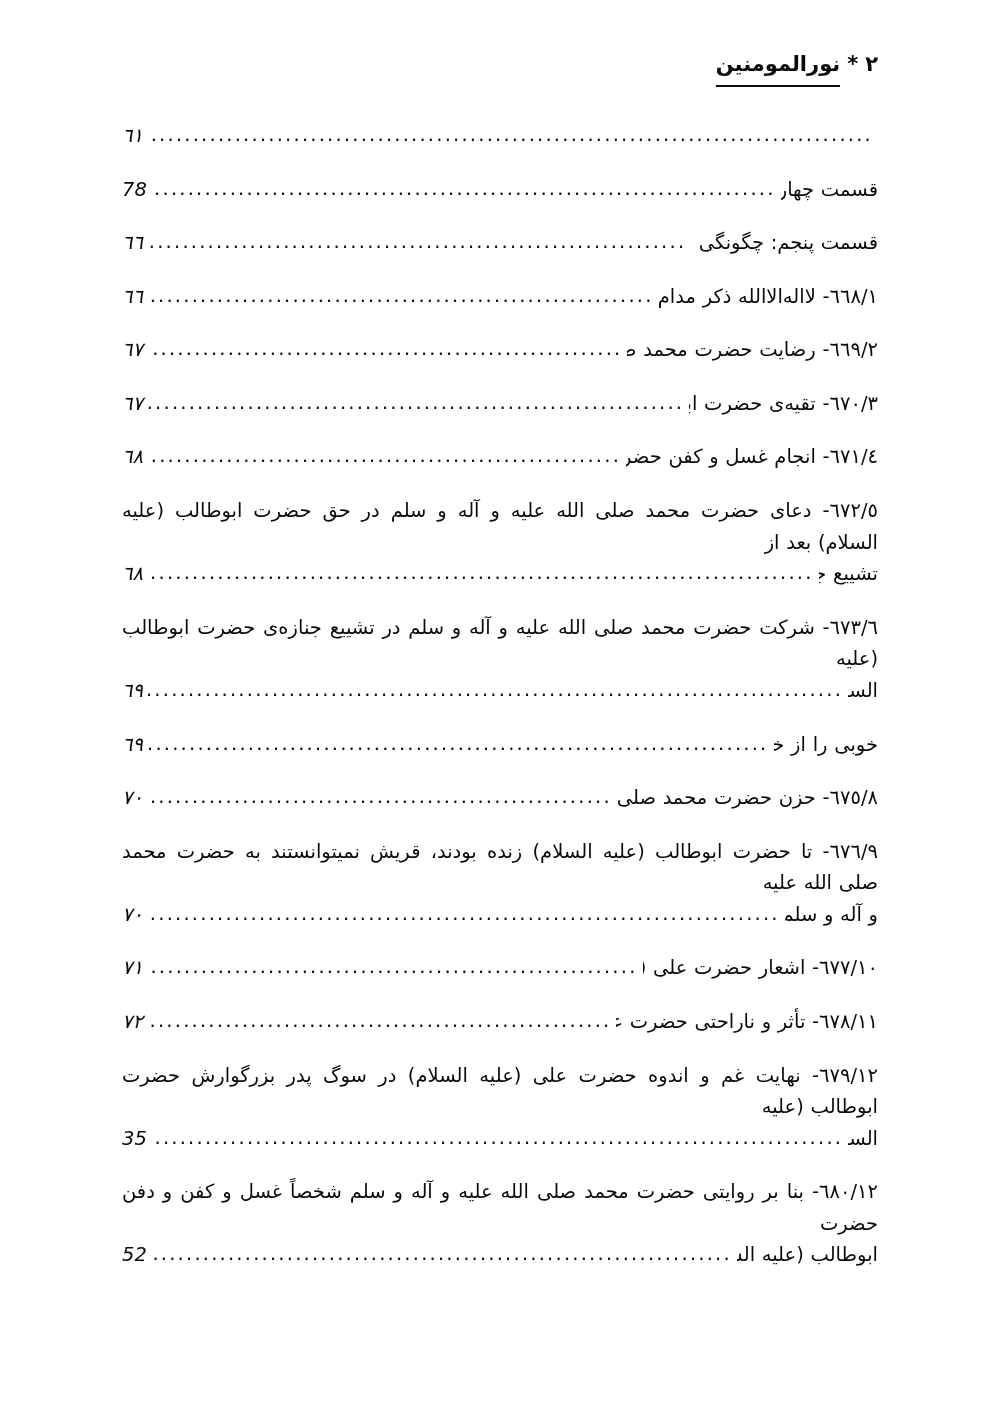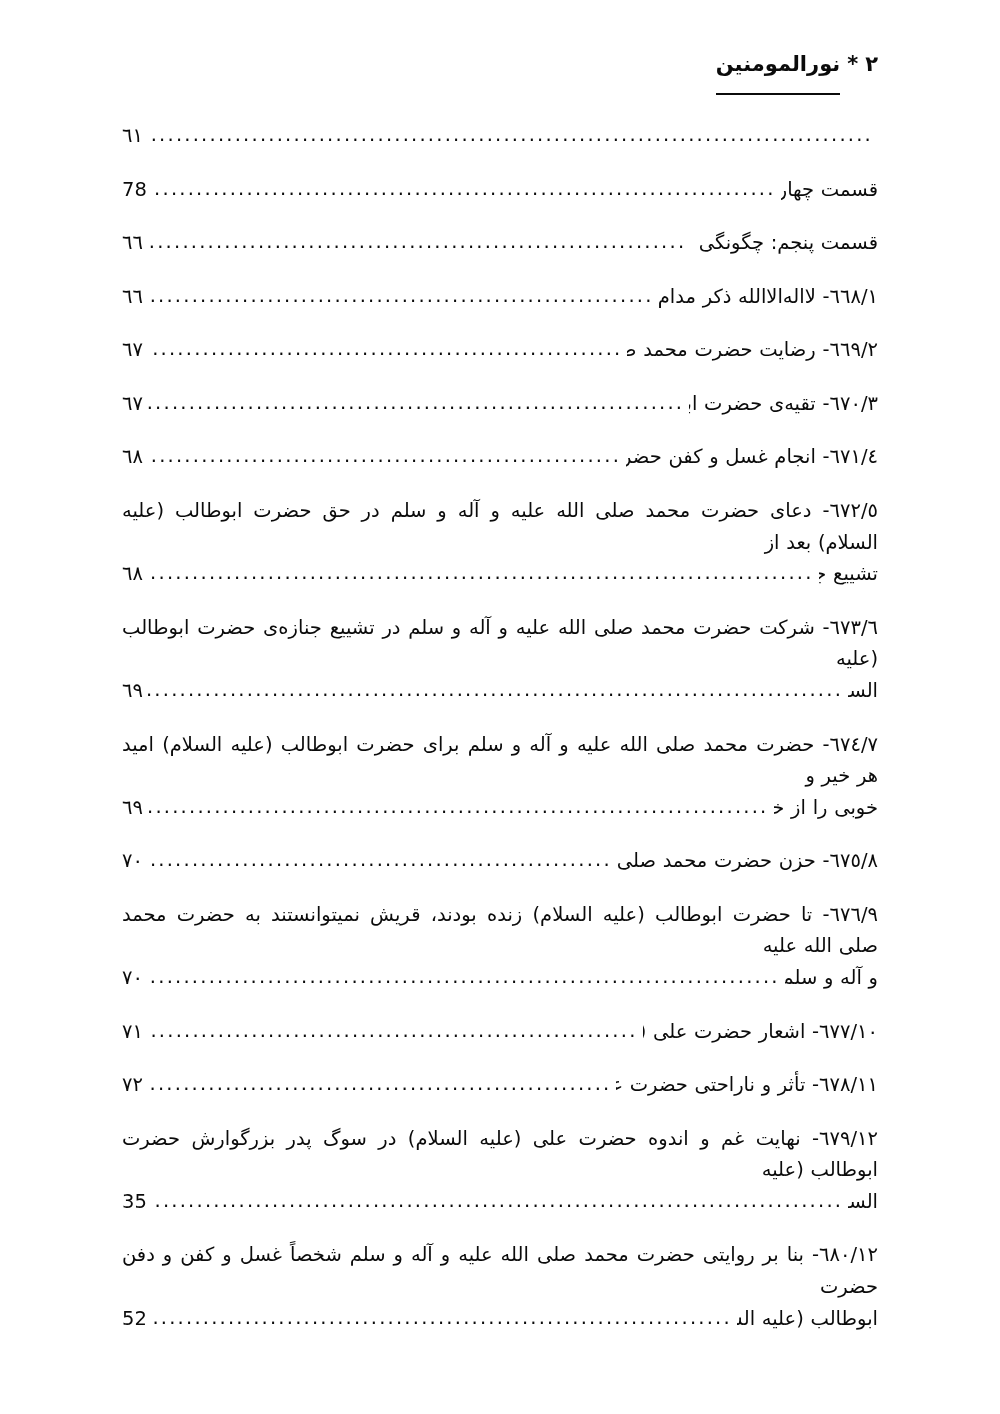--- a/index.html
+++ b/index.html
@@ -42,21 +42,21 @@
     font-size: 21px;
     font-weight: bold;
     letter-spacing: 0;
     white-space: nowrap;
   }
   .header-folio { font-weight: bold; }
   .header-star  { font-weight: bold; }
   .header-title {
     font-weight: bold;
     border-bottom: 2px solid #0b0b0b;
-    padding-bottom: 17px;
+    padding-bottom: 9px;
   }
 
   
   .toc {
     position: absolute;
     top: 120px;
     right: 122px;
     left: 122px;
     direction: rtl;
   }
@@ -96,20 +96,21 @@
     transform: translateY(-1px);
   }
   .leader-dots::before {
     content: "......................................................................................................................................................................";
   }
   .leader-page {
     flex: 0 0 auto;
     white-space: nowrap;
     direction: ltr;
     unicode-bidi: isolate;
+    font-style: italic;
   }
   .wrap-head  { display: block; }
 </style>
 </head>
 <body>
 
 <div class="page">
 
   <div class="header">
     <div class="header-inner">
@@ -179,21 +180,20 @@
       </div>
       <div class="toc-entry">
         <div class="wrap-head">٦٧٣/٦- شرکت حضرت محمد صلی الله علیه و آله و سلم در تشییع جنازه‌ی حضرت ابوطالب (علیه</div>
         <div class="leader-row">
           <span class="leader-label">السلام)</span>
           <span class="leader-dots"></span>
           <span class="leader-page">٦٩</span>
         </div>
       </div>
       <div class="toc-entry">
-        <div class="wrap-head">٦٧٤/٧- حضرت محمد صلی الله علیه و آله و سلم برای حضرت ابوطالب (علیه السلام) امید هر خیر و</div>
         <div class="leader-row">
           <span class="leader-label">خوبی را از خداوند منّان دارد.</span>
           <span class="leader-dots"></span>
           <span class="leader-page">٦٩</span>
         </div>
       </div>
       <div class="toc-entry">
         <div class="leader-row">
           <span class="leader-label">٦٧٥/٨- حزن حضرت محمد صلی الله علیه و آله و سلم در مصیبت حضرت ابوطالب (علیه السلام)</span>
           <span class="leader-dots"></span>

